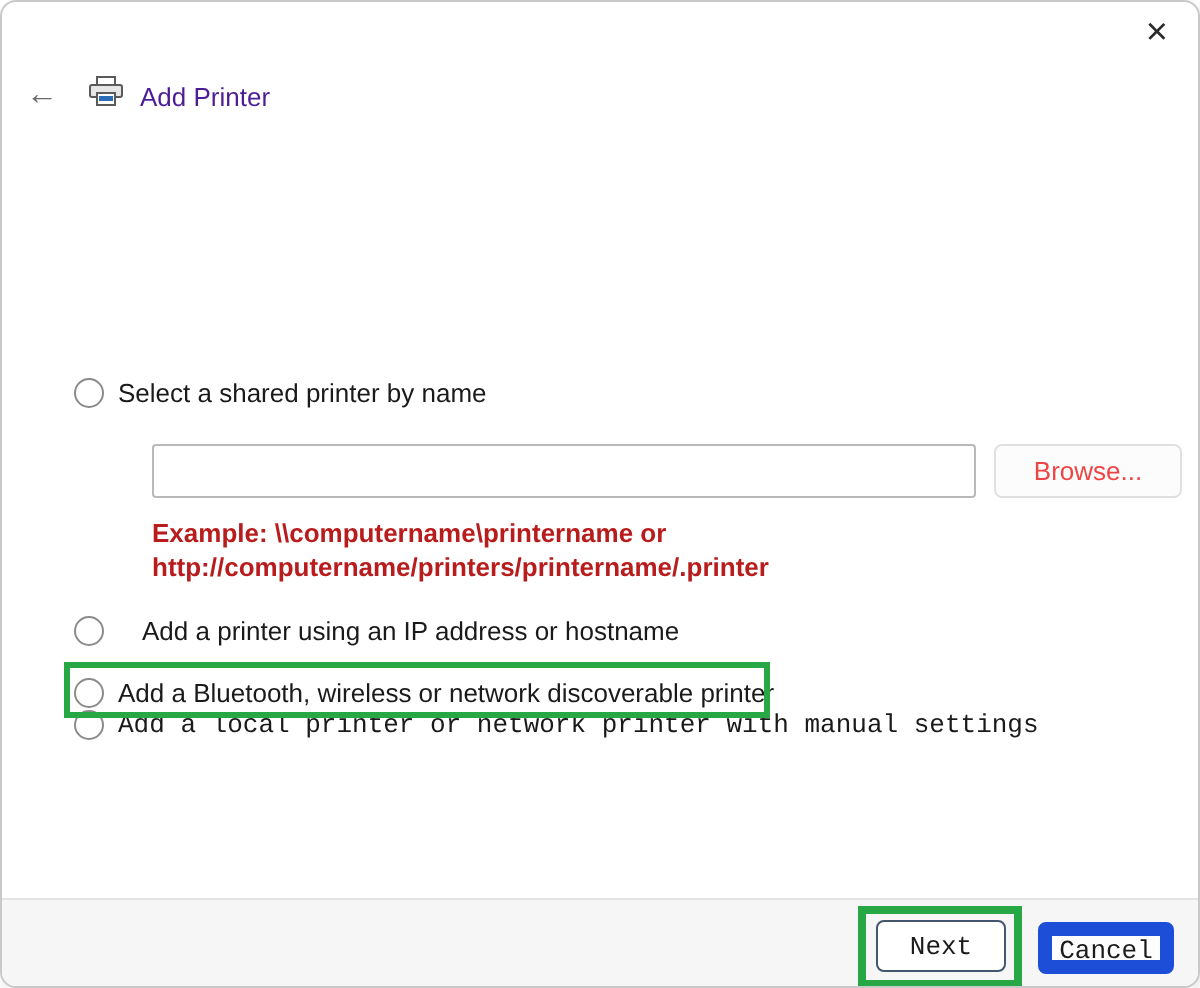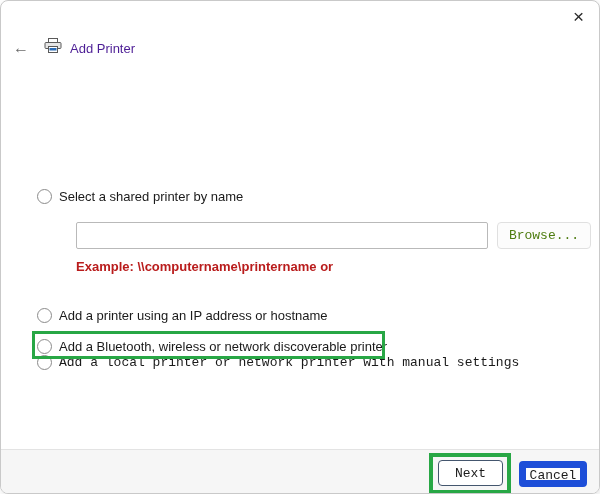--- a/index.html
+++ b/index.html
@@ -46,33 +46,33 @@
   }
   .option-row.selected .radio{
     border:none;
     background:radial-gradient(circle at 50% 50%, var(--accent) 0 2.6px, #ffffff 2.6px 4.6px, var(--accent) 4.6px 100%);
   }
   .option-row .option-label{
     margin-left:7px;font-size:13px;color:#1a1a1a;white-space:nowrap;
   }
   #row-older{top:161px;}
   #row-shared{top:186px;}
-  #row-ip{top:305px;}
+  #row-ip{top:305px;gap:12px;}
   #row-bt{top:336px;}
   #row-local{top:352px;font-family:Liberation Mono, monospace;}
   .shared-input{
     position:absolute;left:75px;top:221px;width:412px;height:27px;
     border:1px solid #b9b9b9;border-radius:2px;background:#fff;
     font-size:13px;padding:0 6px;font-family:"Liberation Sans",sans-serif;
   }
   .browse-btn{
     position:absolute;left:496px;top:221px;width:94px;height:27px;
     background:#fcfcfc;border:1px solid #e0e0e0;border-radius:4px;
-    font-size:13px;color:#4d7c0f;cursor:default;
-    font-family:Liberation Mono, monospace;
+    font-size:13px;color:#ef4444;cursor:default;
+    font-family:Liberation Sans, sans-serif;
   }
   .example-block{
     position:absolute;left:75px;top:257px;
     font-size:13px;color:#b91c1c;line-height:17px;font-weight:bold;
   }
   .highlight-box{
     position:absolute;border:3px solid var(--green);
     pointer-events:none;z-index:5;
   }
   #hl-bt{left:31px;top:330px;width:353px;height:28px;}
@@ -120,20 +120,21 @@
     <span class="radio"></span>
     <span class="option-label">Select a shared printer by name</span>
   </div>
 
   <input class="shared-input" type="text" value="" style="">
 
   <button class="browse-btn">Browse...</button>
 
   <div class="example-block">
     <div>Example: \\computername\printername or</div>
+    <div>http://computername/printers/printername/.printer</div>
   </div>
 
   <div class="option-row" id="row-ip">
     <span class="radio"></span>
     <span class="option-label">Add a printer using an IP address or hostname</span>
   </div>
 
   <div class="option-row" id="row-bt">
     <span class="radio"></span>
     <span class="option-label">Add a Bluetooth, wireless or network discoverable printer</span>

